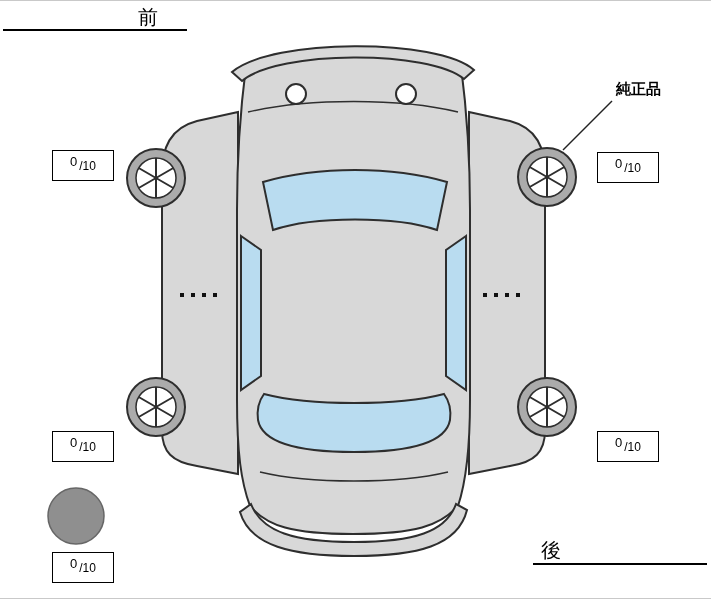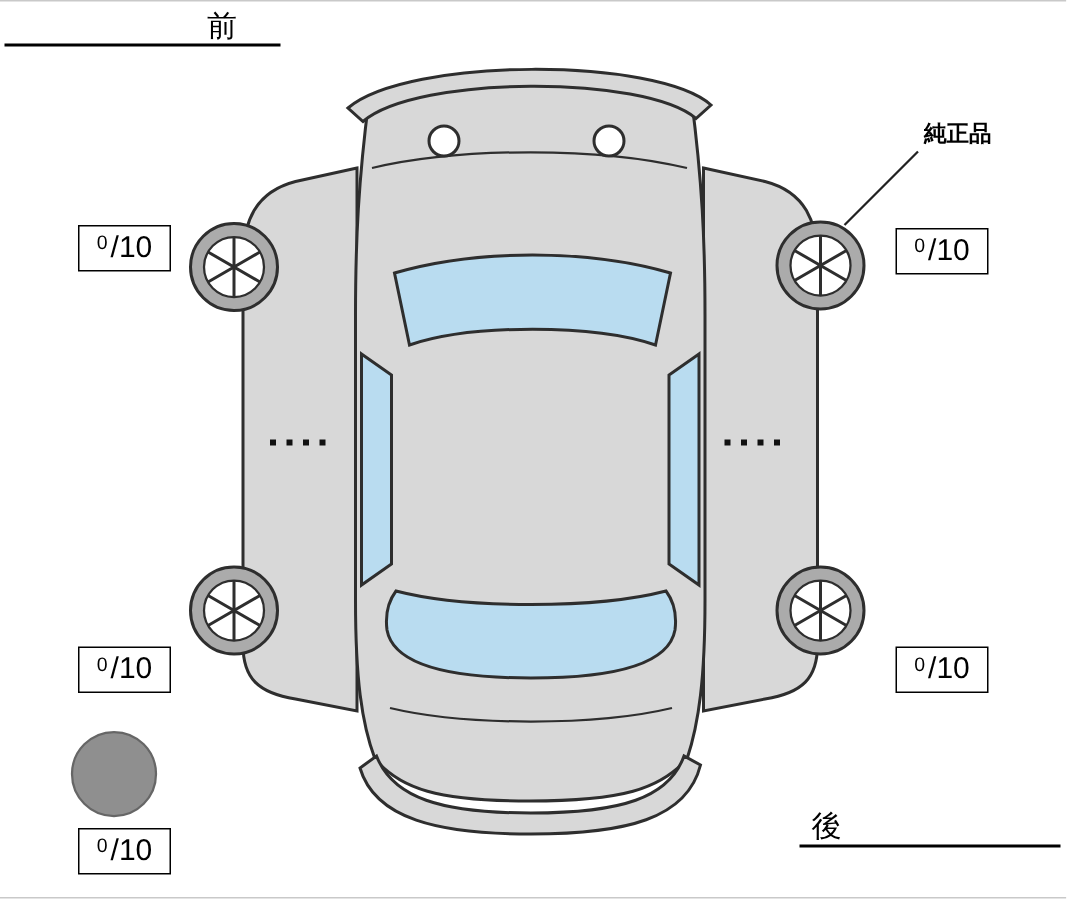--- a/index.html
+++ b/index.html
@@ -31,21 +31,21 @@
     width: 62px;
     height: 31px;
     background: #fff;
     border: 1px solid #000;
     display: flex;
     align-items: center;
     justify-content: center;
     gap: 2px;
   }
   .score-box .num { font-size: 13px; transform: translateY(-4px); }
-  .score-box .den { font-size: 20px; }
+  .score-box .den { font-size: 12px; }
   .pos-fl { left: 52px;  top: 150px; }
   .pos-fr { left: 597px; top: 152px; }
   .pos-rl { left: 52px;  top: 431px; }
   .pos-rr { left: 597px; top: 431px; }
   .pos-sp { left: 52px;  top: 552px; }
 </style>
 </head>
 <body>
 
 <div class="stage">

